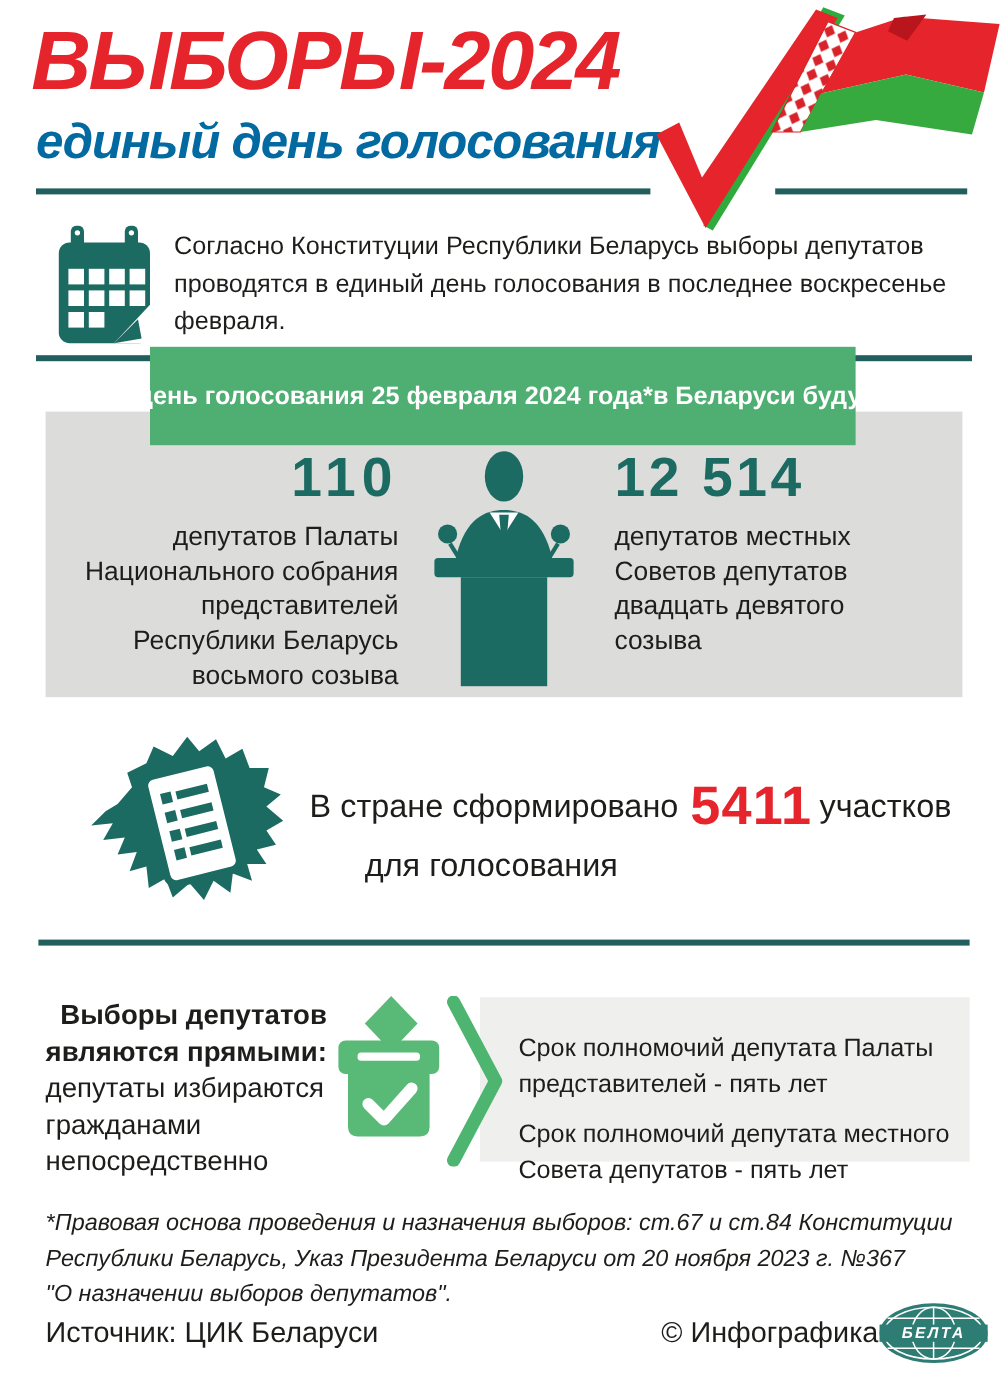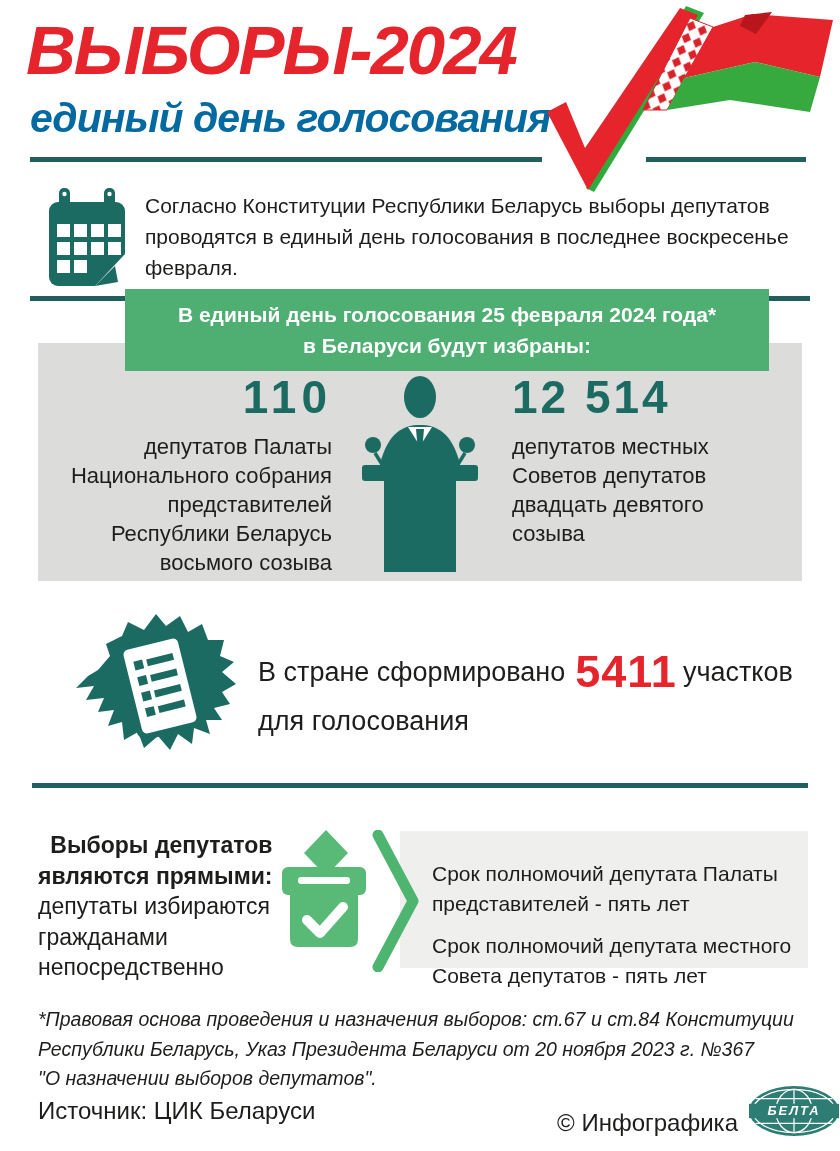--- a/index.html
+++ b/index.html
@@ -11,54 +11,54 @@
   .subtitle{left:30px;top:97px;font-size:41px;line-height:1.05;font-weight:bold;font-style:italic;
             color:#0369a1;letter-spacing:-1px;white-space:nowrap;}
   .flagsvg{left:540px;top:0;z-index:3;}
   .rule{background:#215e5e;height:5px;}
   .rule1a{left:30px;top:157px;width:512px;}
   .rule1b{left:646px;top:157px;width:160px;}
   .calsvg{left:45px;top:188px;}
   .intro{left:145px;top:190px;font-size:21px;line-height:31px;}
   .intro div{white-space:nowrap;}
   .bannerline{left:30px;top:296px;width:780px;z-index:0;}
-  .banner{left:125px;top:289px;width:644px;height:82px;background:#4fae72;z-index:2;
-          display:flex;flex-direction:column;justify-content:center;align-items:center;
+  .banner{left:125px;top:289px;width:588px;height:82px;background:#4fae72;z-index:2;
+          display:flex;flex-direction:row;justify-content:center;align-items:center;
           color:#fff;font-weight:bold;font-size:21px;line-height:31px;}
   .banner div{white-space:nowrap;}
   .graybox1{left:38px;top:343px;width:764px;height:238px;background:#dcdcda;z-index:0;}
   .stat{z-index:1;}
   .stat-value{font-size:46px;font-weight:bold;color:#1c6b62;line-height:1.1;margin-bottom:9px;}
   .stat-lines{font-size:22px;line-height:29px;color:#1d1d1b;}
   .stat-lines div{white-space:nowrap;}
   .stat-left{left:55px;top:372px;width:277px;text-align:right;}
   .stat-left .stat-value{letter-spacing:5px;}
   .stat-right{left:512px;top:372px;width:300px;text-align:left;}
   .stat-right .stat-value{letter-spacing:3px;}
   .podiumsvg{left:356px;top:372px;z-index:1;}
   .mapsvg{left:68px;top:606px;}
   .stations{left:258px;top:646px;}
   .stations .row{display:flex;align-items:center;gap:10px;font-size:27px;white-space:nowrap;}
   .stations-num{font-size:45px;font-weight:bold;color:#e6242b;letter-spacing:1px;margin-right:-4px;}
-  .stations-l2{font-size:27px;margin-top:8px;}
+  .stations-l2{font-size:27px;margin-top:8px;margin-left:46px;}
   .rule2{left:32px;top:783px;width:776px;}
   .direct{left:38px;top:830px;font-size:23px;line-height:30.5px;}
   .direct div{white-space:nowrap;}
   .direct .b{font-weight:bold;text-align:right;}
   .ballotsvg{left:276px;top:828px;}
   .chevsvg{left:372px;top:830px;z-index:2;}
   .graybox2{left:400px;top:831px;width:408px;height:137px;background:#efefed;
             padding:28px 0 0 32px;box-sizing:border-box;}
   .term{font-size:21px;line-height:30px;}
   .term+.term{margin-top:12px;}
   .term div{white-space:nowrap;}
   .footnote{left:38px;top:1005px;font-size:19.5px;line-height:29.5px;font-style:italic;}
   .footnote div{white-space:nowrap;}
   .source{left:38px;top:1097px;font-size:24px;white-space:nowrap;}
-  .credit{right:0;top:1085px;display:flex;align-items:flex-end;gap:10px;}
+  .credit{right:16px;top:1085px;display:flex;align-items:center;}
   .credit span{font-size:24px;white-space:nowrap;}
 </style>
 </head>
 <body>
 
 <div class="page">
 
   <div class="abs title">ВЫБОРЫ-2024</div>
   <div class="abs subtitle">единый день голосования</div>
 

